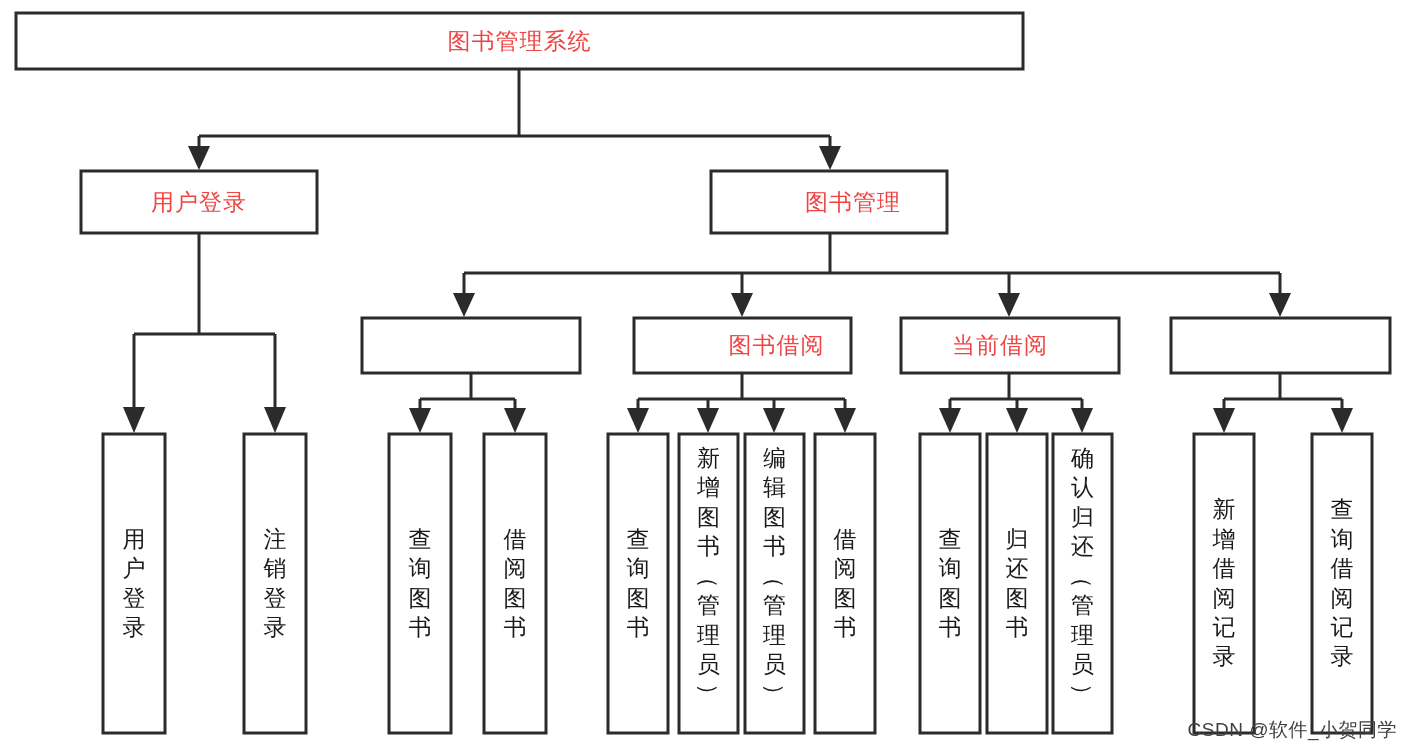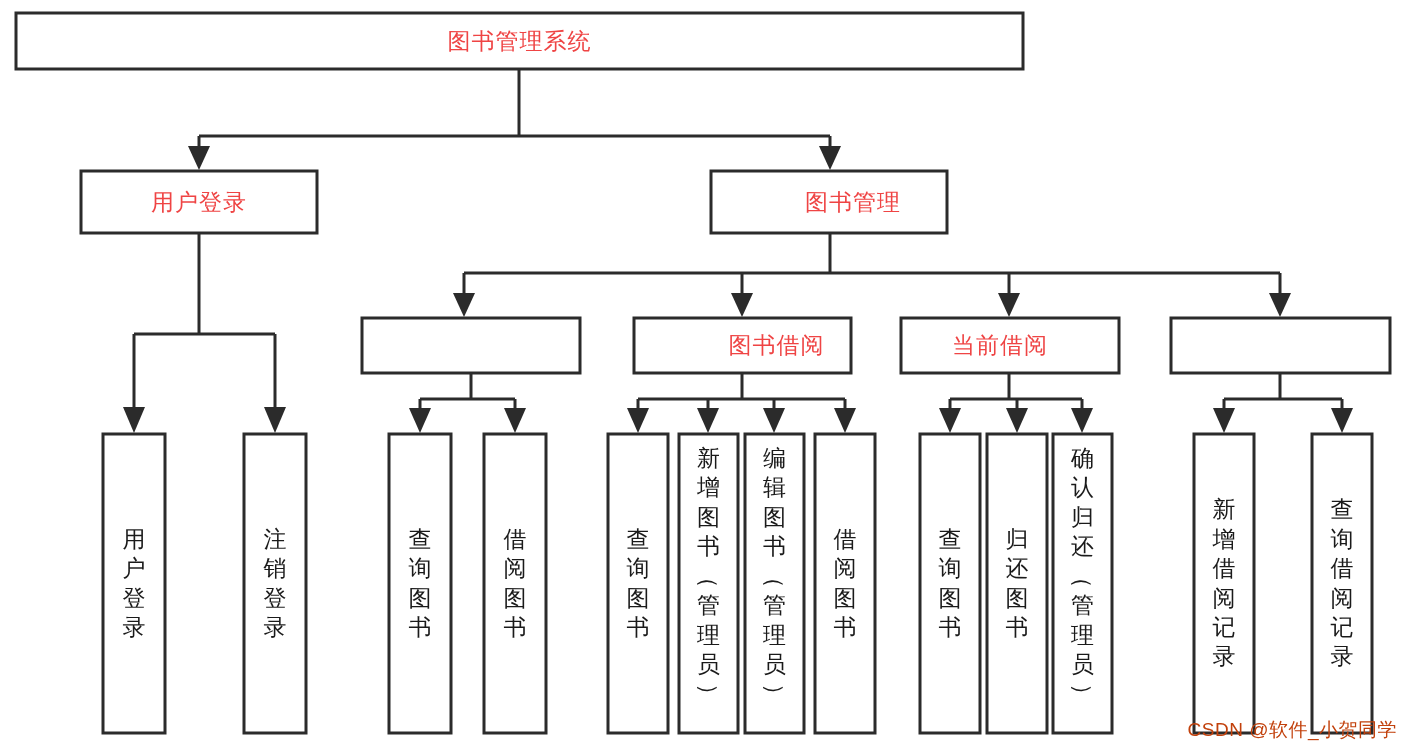--- a/index.html
+++ b/index.html
@@ -69,21 +69,21 @@
     text-align: center;
   }
   .v-label .ch.rot {
     transform: rotate(90deg);
   }
   .watermark {
     position: absolute;
     right: 8px;
     bottom: 4px;
     font-size: 19px;
-    color: #c2410c;
+    color: #404040;
     white-space: nowrap;
     letter-spacing: 0.5px;
   }
 </style>
 </head>
 <body>
 
 <div id="diagram-root">
 
   <svg id="flow" viewBox="0 0 1405 747">

